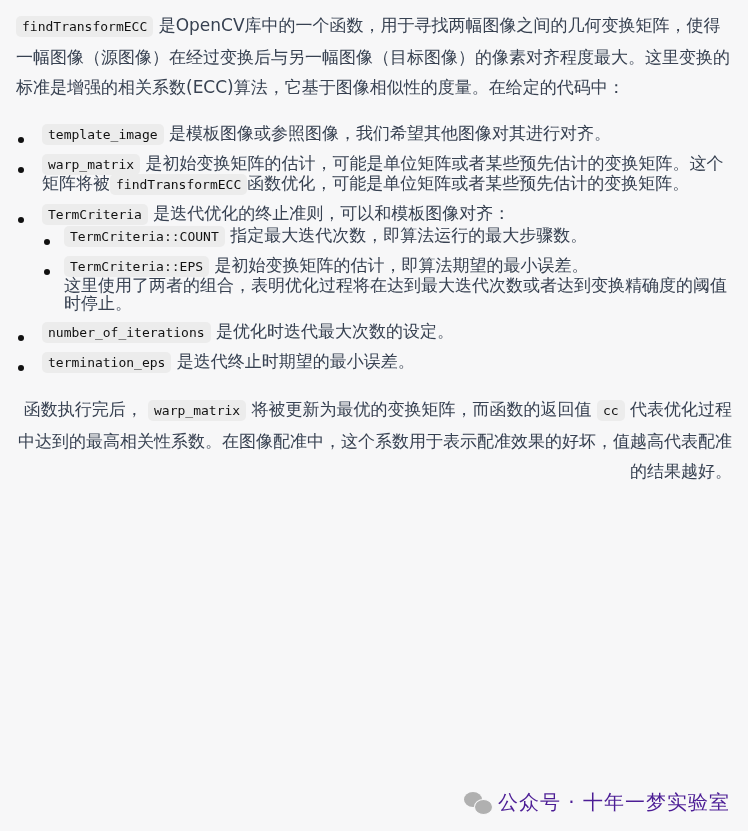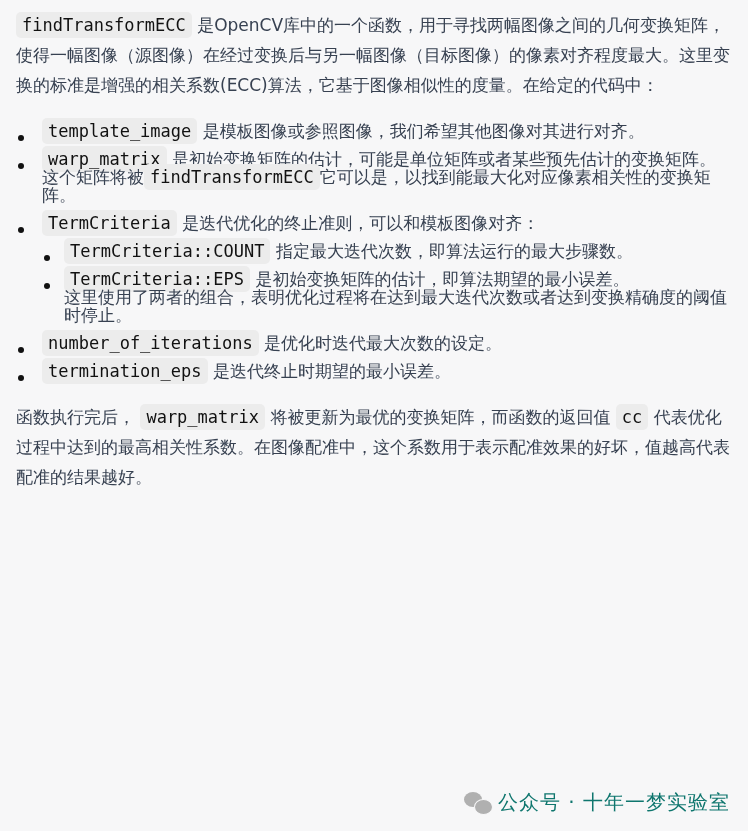--- a/index.html
+++ b/index.html
@@ -9,39 +9,39 @@
     color: #374151;
     font-family: "DejaVu Sans", "Liberation Sans", sans-serif;
     font-size: 17px;
     position: relative;
   }
   .doc { position: absolute; left: 16px; top: 0; width: 716px; }
   .p { margin: 0; line-height: 30px; }
   .intro { padding-top: 10px; }
   code {
     font-family: "DejaVu Sans Mono", "Liberation Mono", monospace;
-    font-size: 17px;
+    font-size: 13px;
     background: #ececec;
     color: #111;
     border-radius: 5px;
     padding: 3px 6px;
   }
   ul { list-style: none; margin: 0; padding: 0; }
   .list { margin-top: 22px; }
   .li { position: relative; padding-left: 26px; line-height: 18px; margin-bottom: 10px; }
   .li::before {
     content: ""; position: absolute; left: 2px; top: 13px;
     width: 6px; height: 6px; border-radius: 50%; background: #111;
   }
-  .sub { margin-top: 10px; }
+  .sub { margin-top: 2px; }
   .sub .li { padding-left: 22px; }
-  .outro { margin-top: 22px; }
+  .outro { margin-top: 22px; text-align: right; }
   .watermark {
     position: absolute; left: 464px; top: 789px;
-    color: #0f766e; font-size: 20px; letter-spacing: 1px;
+    color: #4c1d95; font-size: 20px; letter-spacing: 1px;
     display: flex; align-items: center; gap: 6px;
   }
   .wechat-icon { width: 28px; height: 22px; position: relative; }
   .wechat-icon .b1 { position: absolute; left: 0; top: 0; width: 18px; height: 15px; border-radius: 50%; background: #b0b0b0; }
   .wechat-icon .b2 { position: absolute; left: 10px; top: 7px; width: 17px; height: 14px; border-radius: 50%; background: #b0b0b0; border: 1px solid #f7f7f8; }
 </style>
 </head>
 <body>
 
 <div class="doc">
@@ -50,21 +50,21 @@
     <span>是OpenCV库中的一个函数，用于寻找两幅图像之间的几何变换矩阵，使得一幅图像（源图像）在经过变换后与另一幅图像（目标图像）的像素对齐程度最大。这里变换的标准是增强的相关系数(ECC)算法，它基于图像相似性的度量。在给定的代码中：</span>
   </p>
 
   <ul class="list">
     <li class="li">
       <code>template_image</code>
       <span>是模板图像或参照图像，我们希望其他图像对其进行对齐。</span>
     </li>
     <li class="li">
       <code>warp_matrix</code>
-      <span>是初始变换矩阵的估计，可能是单位矩阵或者某些预先估计的变换矩阵。这个矩阵将被</span><code>findTransformECC</code><span>它可以是，以找到能最大化对应像素相关性的变换矩阵。</span>
+      <span>是初始变换矩阵的估计，可能是单位矩阵或者某些预先估计的变换矩阵。这个矩阵将被</span><code>findTransformECC</code><span>函数优化，可能是单位矩阵或者某些预先估计的变换矩阵。</span>
     </li>
     <li class="li">
       <code>TermCriteria</code>
       <span>是迭代优化的终止准则，可以和模板图像对齐：</span>
       <ul class="sub">
         <li class="li">
           <code>TermCriteria::COUNT</code>
           <span>指定最大迭代次数，即算法运行的最大步骤数。</span>
         </li>
         <li class="li">

